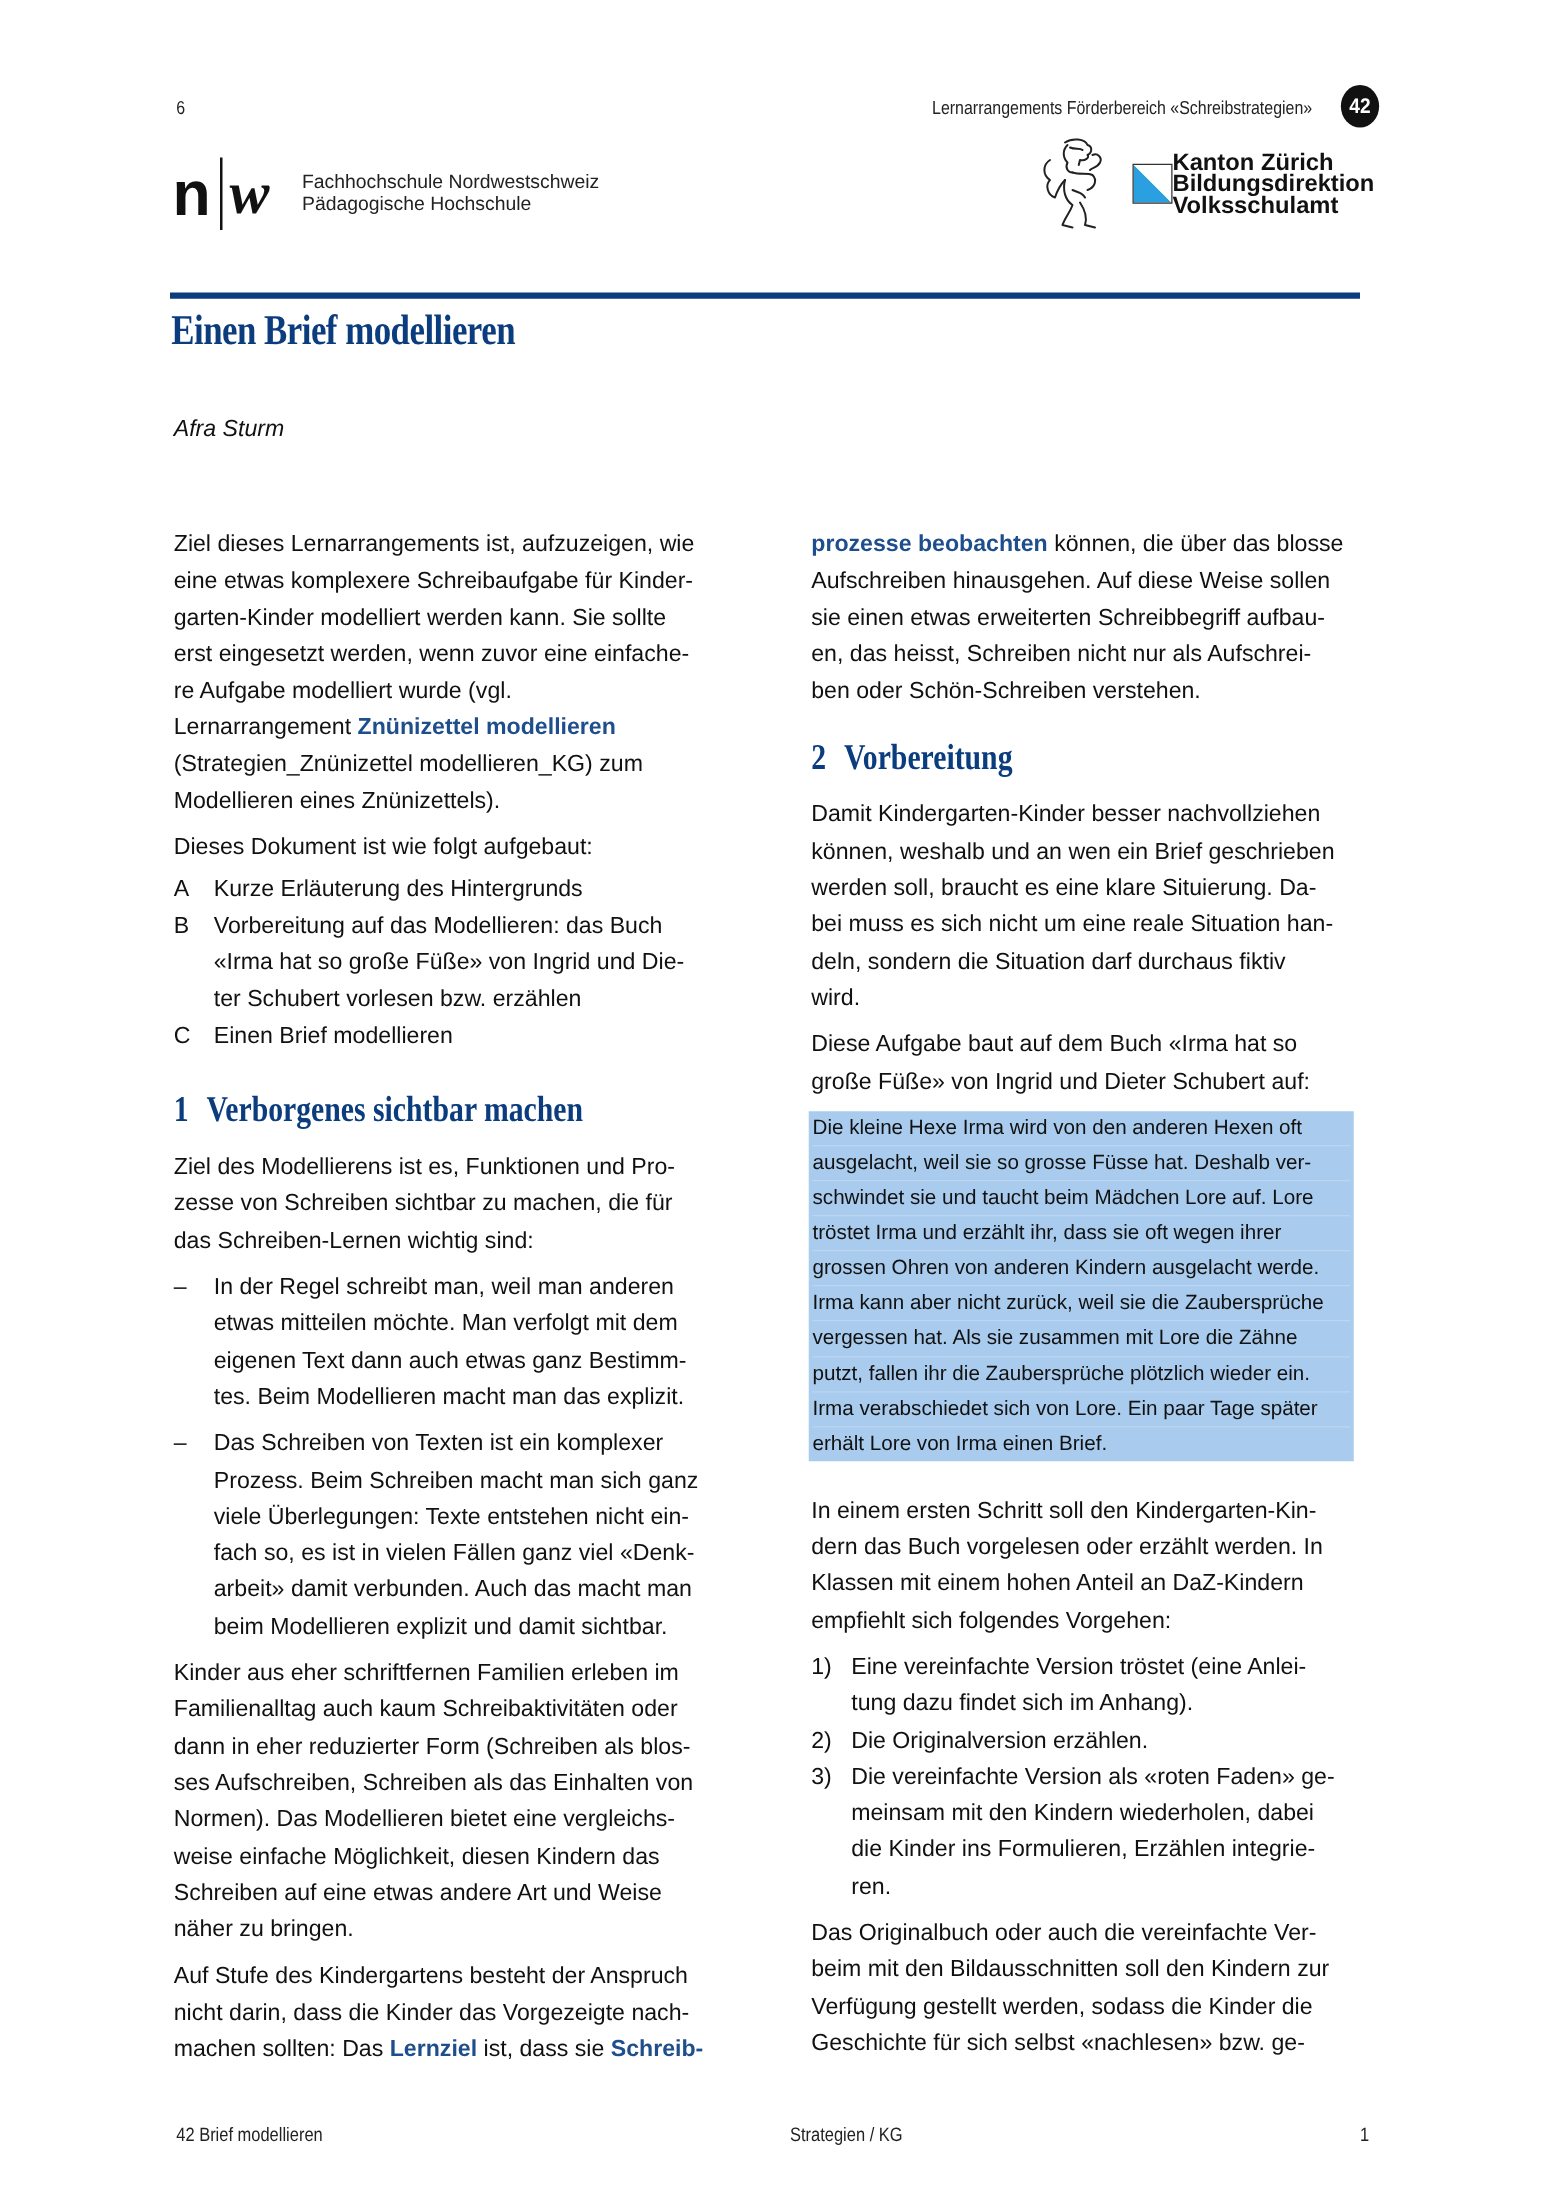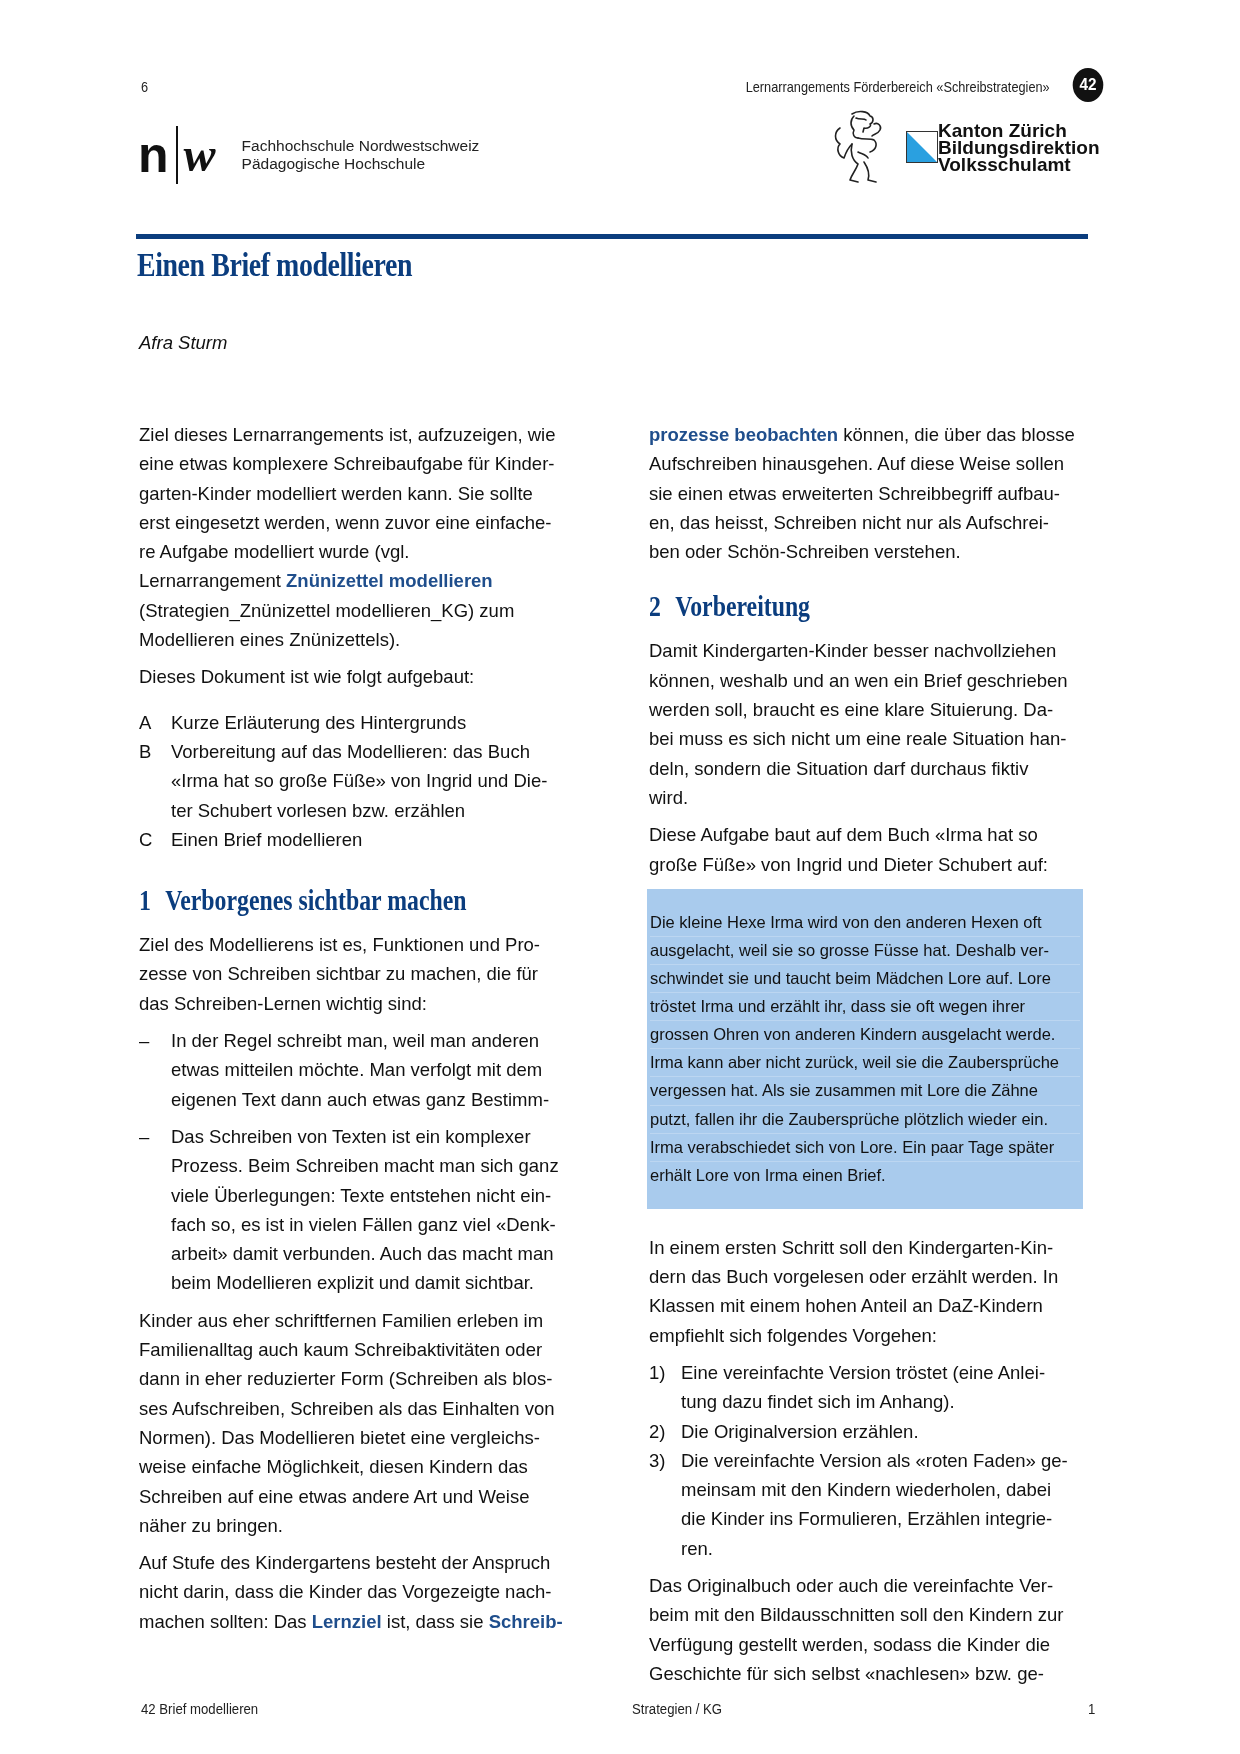--- a/index.html
+++ b/index.html
@@ -48,21 +48,21 @@
           font-size: 29px; line-height: 40px; white-space: nowrap; margin: 22px 0 10px 0;
           transform: scaleX(0.82); transform-origin: left; }
     .h2 .num { display: inline-block; width: 32px; }
 
     .item { display: flex; }
     .item .marker { width: 32px; flex: none; }
     .item .body { flex: 1; }
     .dash-item { display: flex; margin-bottom: 8px; }
     .dash-item .marker { width: 32px; flex: none; }
 
-    .quote { background: #a9cbed; margin: 10px 0 24px -2px; padding: 20px 3px; font-size: 16.5px; line-height: 27.1px;
+    .quote { background: #a9cbed; margin: 10px 0 24px -2px; padding: 0 3px; font-size: 16.5px; line-height: 27.1px;
              width: 430px; }
     .quote .line { border-bottom: 1px solid #bcd6f1; }
     .quote .line:last-child { border-bottom: none; }
 
     
     .foot { position: absolute; top: 1700px; font-size: 15.5px; color: #222; white-space: nowrap;
             transform: scaleX(0.85); }
     .foot-left { left: 141px; transform-origin: left; }
     .foot-center { left: 632px; transform-origin: left; }
     .foot-right { left: 1088px; transform-origin: left; }
@@ -112,21 +112,21 @@
   <p>
     <span class="line">Ziel dieses Lernarrangements ist, aufzuzeigen, wie</span>
     <span class="line">eine etwas komplexere Schreibaufgabe für Kinder-</span>
     <span class="line">garten-Kinder modelliert werden kann. Sie sollte</span>
     <span class="line">erst eingesetzt werden, wenn zuvor eine einfache-</span>
     <span class="line">re Aufgabe modelliert wurde (vgl.</span>
     <span class="line"><span>Lernarrangement </span><span class="hl">Znünizettel modellieren</span></span>
     <span class="line">(Strategien_Znünizettel modellieren_KG) zum</span>
     <span class="line">Modellieren eines Znünizettels).</span>
   </p>
-  <p style="margin-bottom:16px;">Dieses Dokument ist wie folgt aufgebaut:</p>
+  <p style="margin-bottom:4px;">Dieses Dokument ist wie folgt aufgebaut:</p>
   <div>
     <div class="item">
       <span class="marker">A</span>
       <span class="body">
           <span class="line">Kurze Erläuterung des Hintergrunds</span>
         </span>
     </div>
     <div class="item">
       <span class="marker">B</span>
       <span class="body">
@@ -152,20 +152,21 @@
     <span class="line">zesse von Schreiben sichtbar zu machen, die für</span>
     <span class="line">das Schreiben-Lernen wichtig sind:</span>
   </p>
 
   <div class="dash-item">
     <span class="marker">–</span>
     <span class="body">
       <span class="line">In der Regel schreibt man, weil man anderen</span>
       <span class="line">etwas mitteilen möchte. Man verfolgt mit dem</span>
       <span class="line">eigenen Text dann auch etwas ganz Bestimm-</span>
+      <span class="line">tes. Beim Modellieren macht man das explizit.</span>
     </span>
   </div>
   <div class="dash-item">
     <span class="marker">–</span>
     <span class="body">
       <span class="line">Das Schreiben von Texten ist ein komplexer</span>
       <span class="line">Prozess. Beim Schreiben macht man sich ganz</span>
       <span class="line">viele Überlegungen: Texte entstehen nicht ein-</span>
       <span class="line">fach so, es ist in vielen Fällen ganz viel «Denk-</span>
       <span class="line">arbeit» damit verbunden. Auch das macht man</span>

